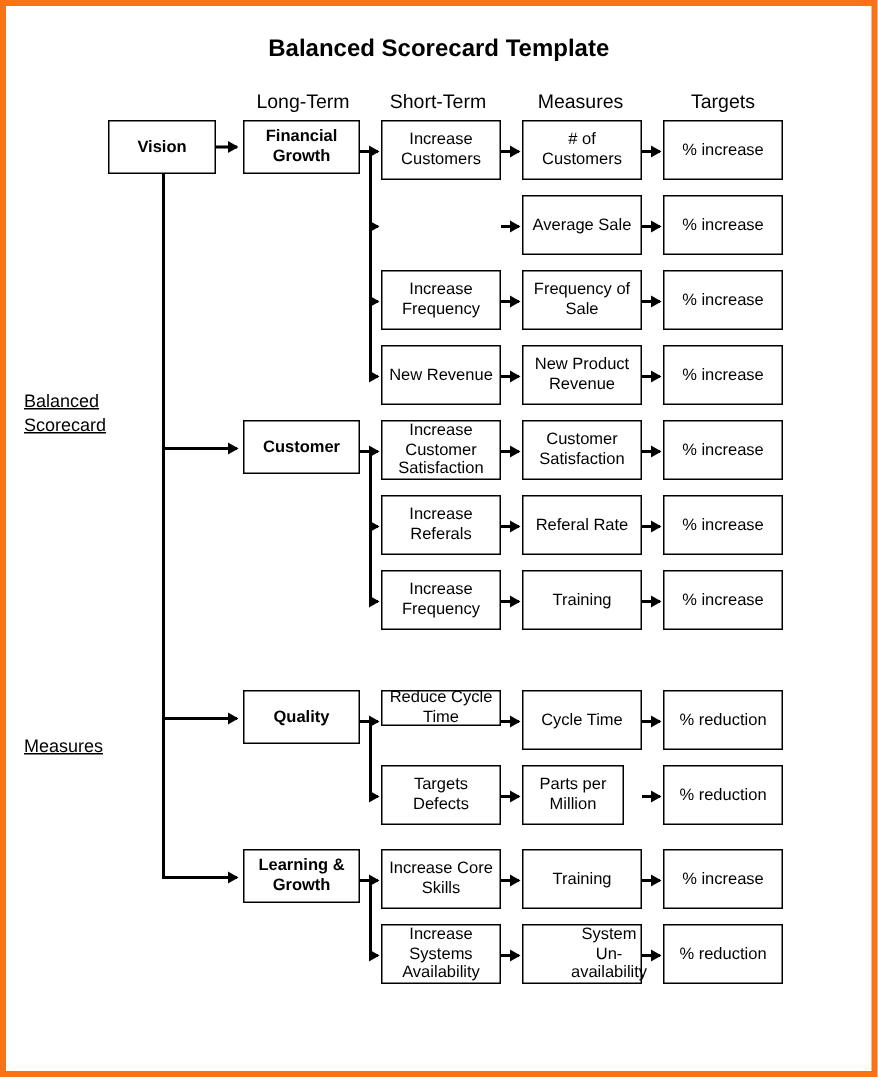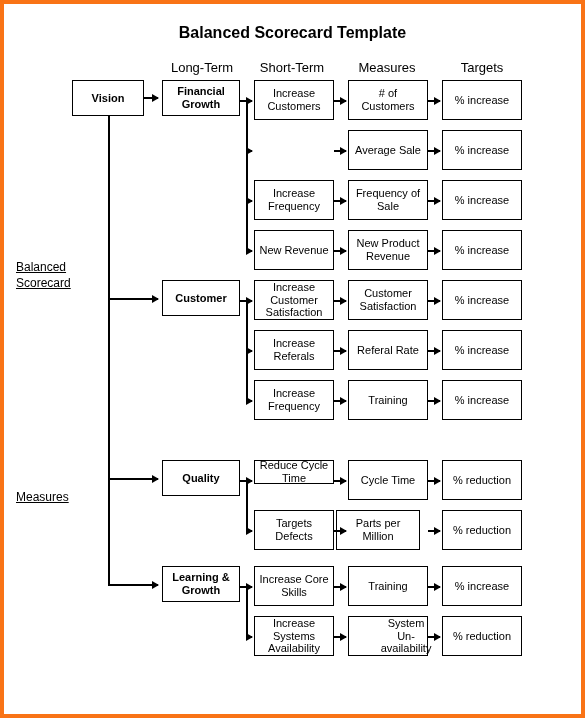--- a/index.html
+++ b/index.html
@@ -138,21 +138,21 @@
       <div class="box" style="left: 336px; top: 320px; width: 80px; height: 40px;">Training</div>
       <div class="box" style="left: 430px; top: 320px; width: 80px; height: 40px;">% increase</div>
       <div class="arrow" style="left: 322px; top: 340px; width: 12px;"></div>
       <div class="arrow" style="left: 416px; top: 340px; width: 12px;"></div>
       <div class="box" style="left: 242px; top: 400px; width: 80px; height: 24px;">Reduce Cycle Time</div>
       <div class="box" style="left: 336px; top: 400px; width: 80px; height: 40px;">Cycle Time</div>
       <div class="box" style="left: 430px; top: 400px; width: 80px; height: 40px;">% reduction</div>
       <div class="arrow" style="left: 322px; top: 420px; width: 12px;"></div>
       <div class="arrow" style="left: 416px; top: 420px; width: 12px;"></div>
       <div class="box" style="left: 242px; top: 450px; width: 80px; height: 40px;">Targets Defects</div>
-      <div class="box" style="left: 324px; top: 450px; width: 84px; height: 40px;">Parts per Million</div>
+      <div class="box" style="left: 336px; top: 450px; width: 68px; height: 40px;">Parts per Million</div>
       <div class="box" style="left: 430px; top: 450px; width: 80px; height: 40px;">% reduction</div>
       <div class="arrow" style="left: 322px; top: 470px; width: 12px;"></div>
       <div class="arrow" style="left: 416px; top: 470px; width: 12px;"></div>
       <div class="box" style="left: 242px; top: 506px; width: 80px; height: 40px;">Increase Core Skills</div>
       <div class="box" style="left: 336px; top: 506px; width: 80px; height: 40px;">Training</div>
       <div class="box" style="left: 430px; top: 506px; width: 80px; height: 40px;">% increase</div>
       <div class="arrow" style="left: 322px; top: 526px; width: 12px;"></div>
       <div class="arrow" style="left: 416px; top: 526px; width: 12px;"></div>
       <div class="box" style="left: 242px; top: 556px; width: 80px; height: 40px;">Increase Systems Availability</div>
       <div class="box" style="left: 336px; top: 556px; width: 80px; height: 40px; padding-left: 38px;">System Un-availability</div>

